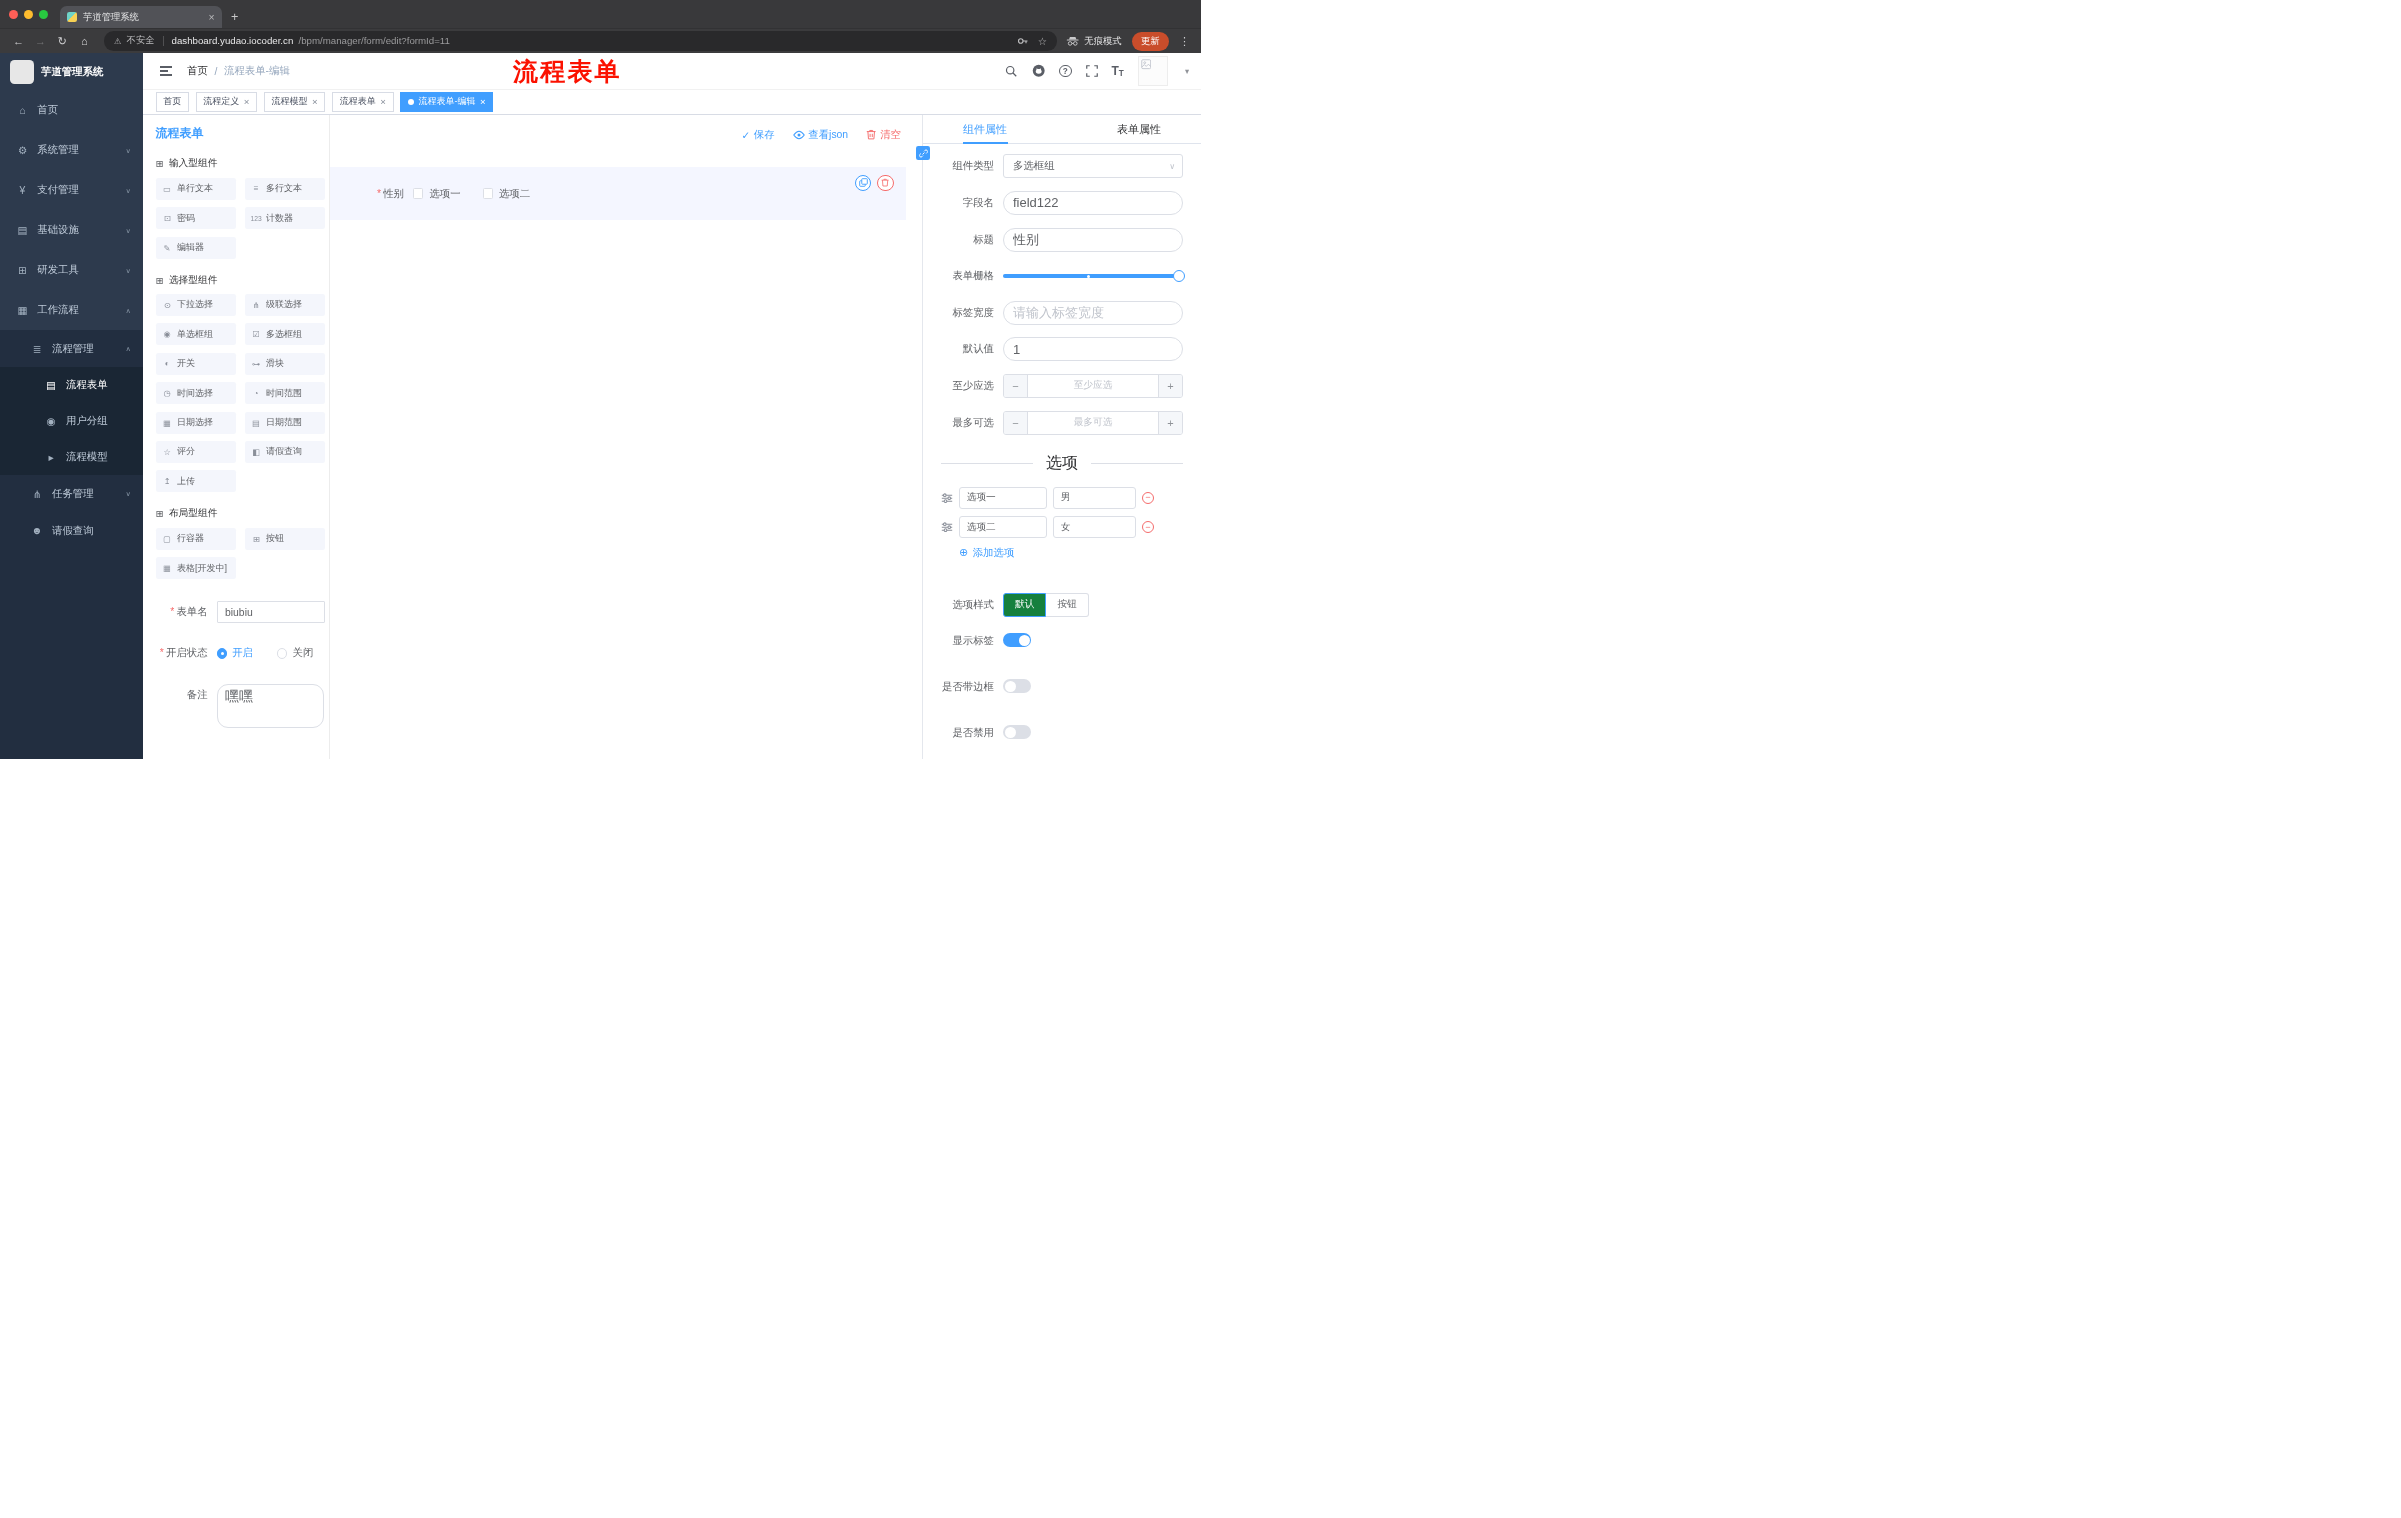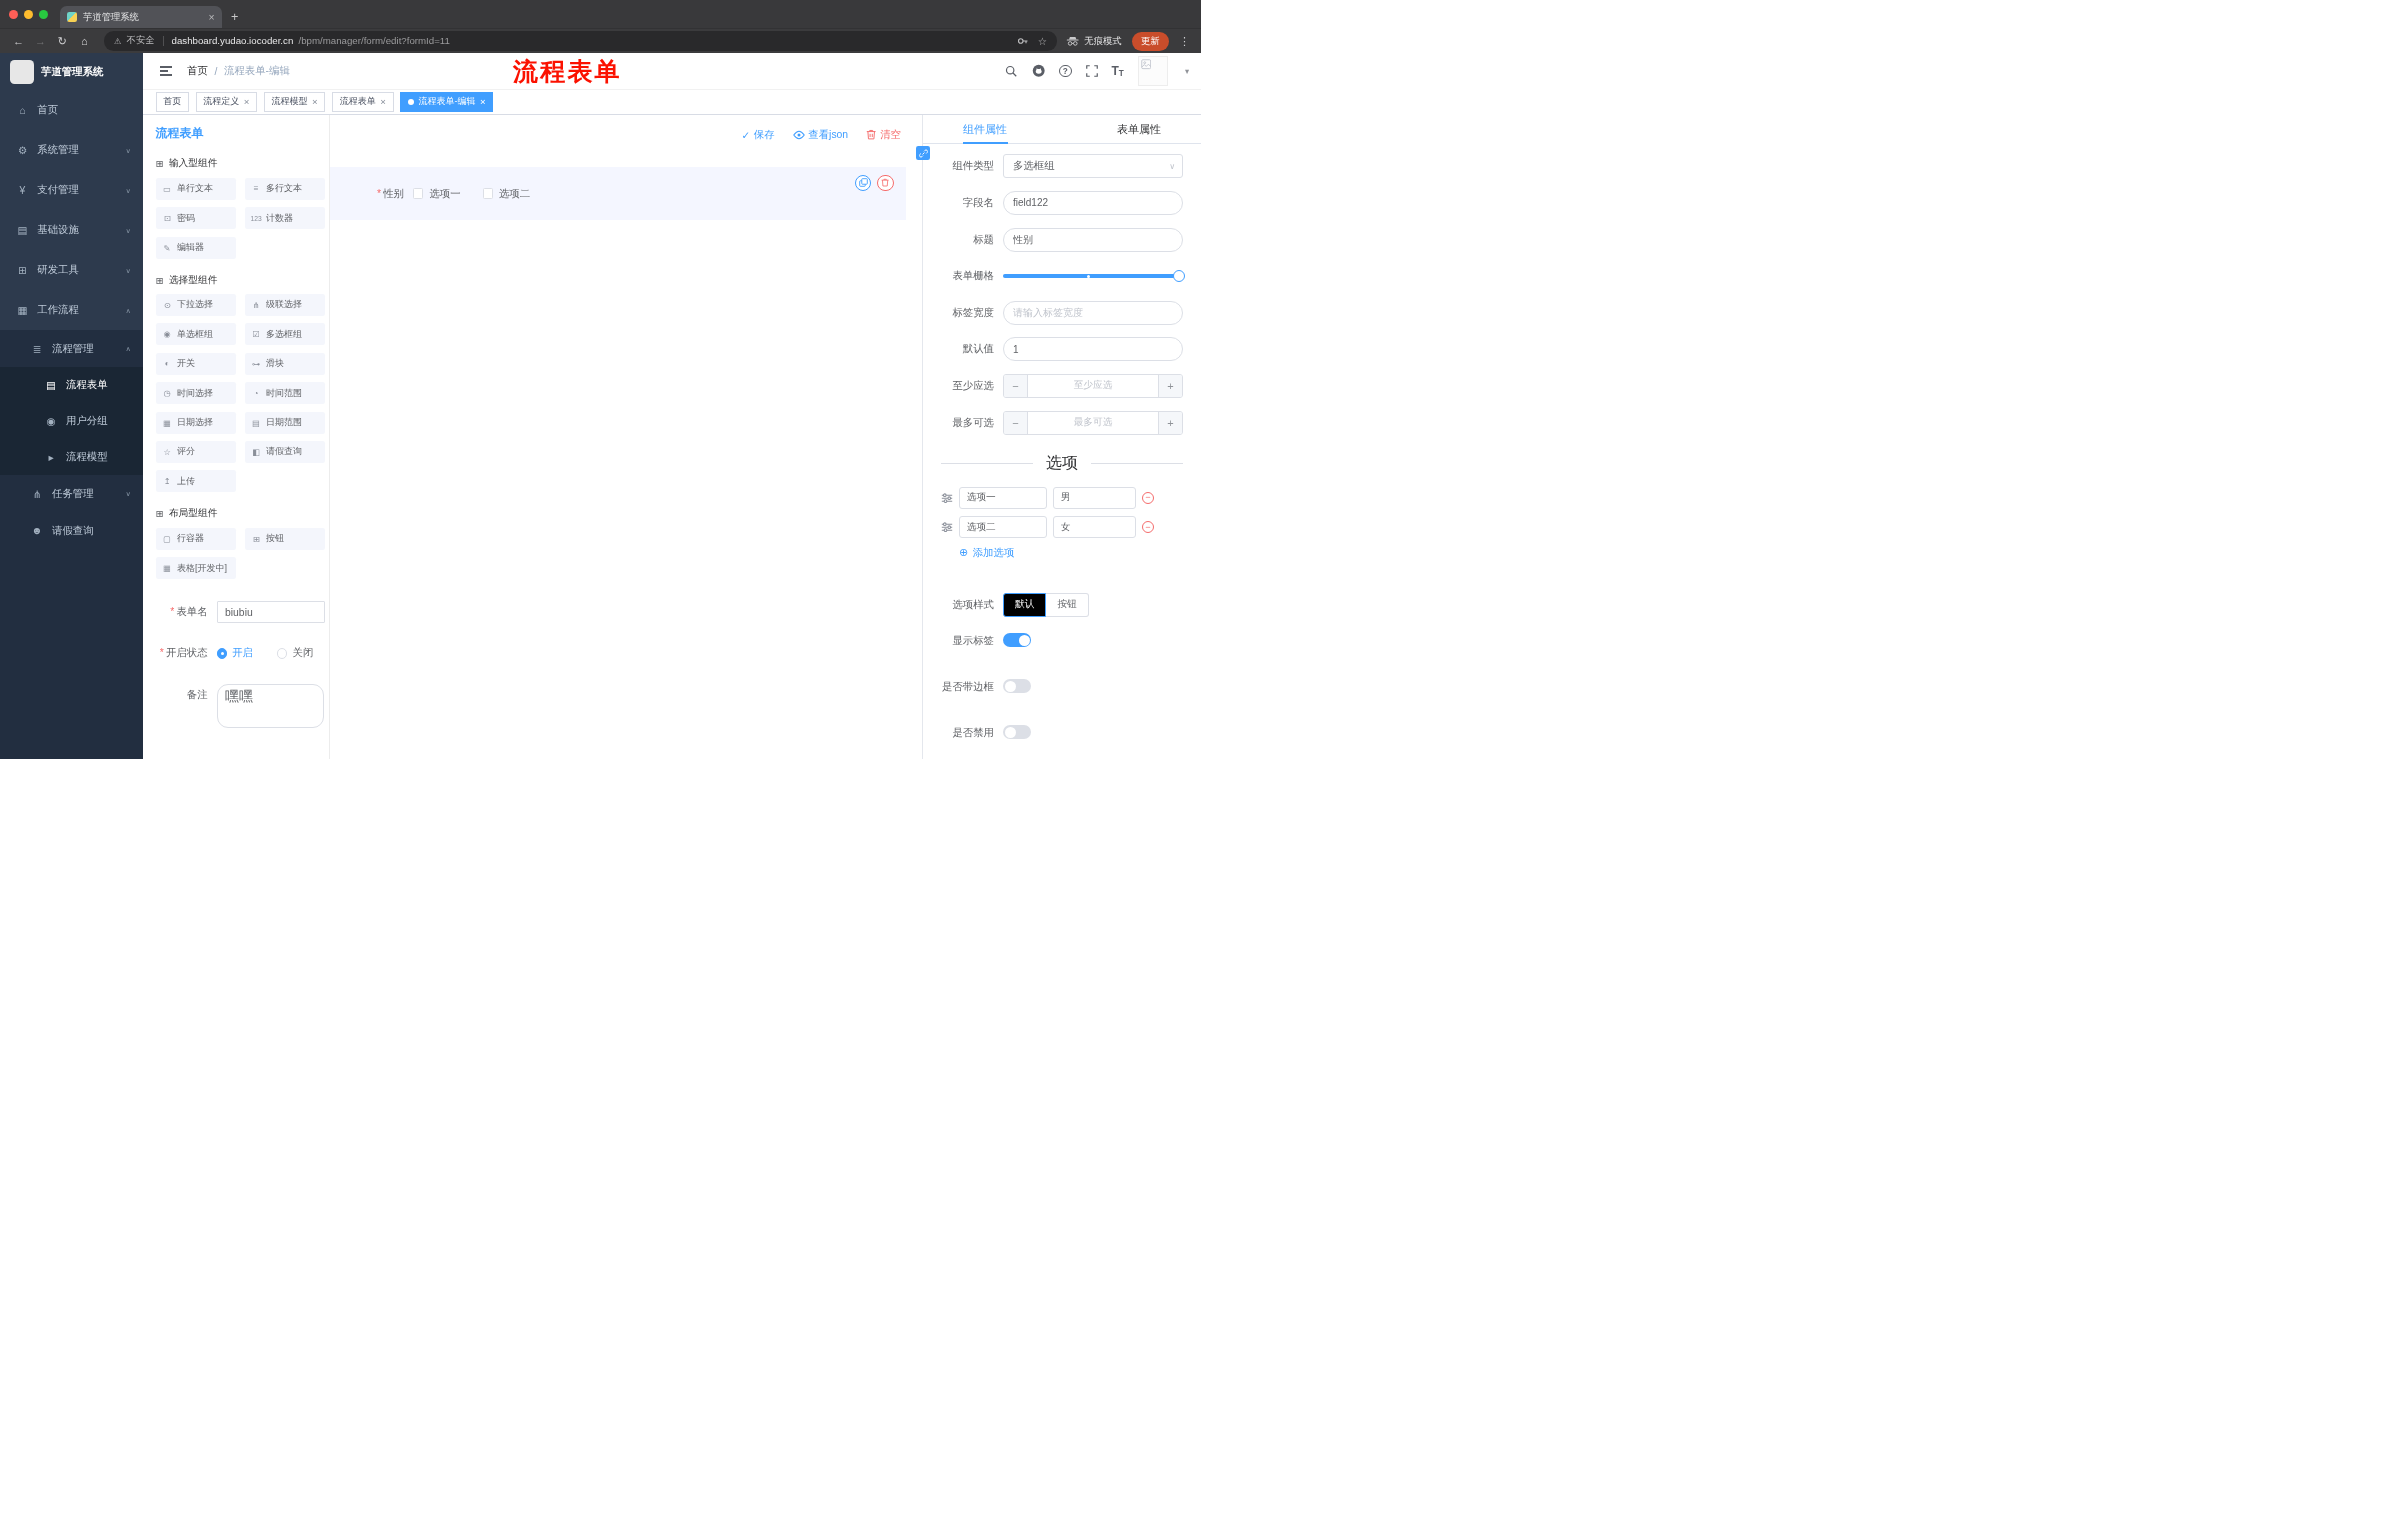--- a/index.html
+++ b/index.html
@@ -122,21 +122,21 @@
   .insp-tab { flex:1; display:flex; align-items:center; justify-content:center; font-size:11px; color:#303133; cursor:pointer; position:relative; }
   .insp-tab.active { color:#409eff; }
   .insp-tab.active::after { content:""; position:absolute; bottom:-0.7px; left:calc(50% - 22px); width:45px; height:1.5px; background:#409eff; }
   .link-badge { position:absolute; left:-6.7px; top:31px; width:14px; height:14px; border-radius:2.2px; background:#409eff; display:flex; align-items:center; justify-content:center; z-index:4; }
   .insp-body { flex:1; padding:10.4px 18px 0; overflow:hidden; }
   .irow { display:flex; align-items:center; min-height:24px; margin-bottom:12.6px; }
   .ilabel { width:53px; text-align:right; font-size:10.4px; color:#606266; margin-right:9px; flex-shrink:0; white-space:nowrap; }
   .ictl { flex:1; min-width:0; }
   .iselect { position:relative; height:24px; border:0.7px solid #dcdfe6; border-radius:3px; display:flex; align-items:center; padding:0 21px 0 9px; font-size:10.4px; color:#606266; cursor:pointer; background:#fff; }
   .sel-caret { position:absolute; right:6.7px; color:#c0c4cc; font-size:8.2px; }
-  .iinput { width:100%; height:24px; border:0.7px solid #dcdfe6; border-radius:12px; padding:0 9px; font-size:10px; color:#606266; outline:none; font-family:inherit; }
+  .iinput { width:100%; height:24px; border:0.7px solid #dcdfe6; border-radius:12px; padding:0 9px; font-size:13px; color:#606266; outline:none; font-family:inherit; }
   .slider { position:relative; height:4.5px; background:#e4e7ed; border-radius:2.2px; margin-right:4.5px; cursor:pointer; }
   .slider-fill { position:absolute; left:0; top:0; bottom:0; width:98%; background:#409eff; border-radius:2.2px; }
   .slider-stop { position:absolute; left:48%; top:0.7px; width:3px; height:3px; border-radius:50%; background:#fff; }
   .slider-handle { position:absolute; right:-6px; top:-3.7px; width:12px; height:12px; border-radius:50%; background:#fff; border:1.5px solid #409eff; cursor:grab; }
   .stepper { display:flex; height:24px; border:0.7px solid #dcdfe6; border-radius:3px; overflow:hidden; background:#fff; }
   .step-btn { width:24px; background:#f5f7fa; color:#909399; display:flex; align-items:center; justify-content:center; font-size:11px; cursor:pointer; flex-shrink:0; }
   .step-btn.minus { border-right:0.7px solid #dcdfe6; }
   .step-btn.plus { border-left:0.7px solid #dcdfe6; }
   .step-val { flex:1; display:flex; align-items:center; justify-content:center; font-size:9.7px; color:#c0c4cc; }
   .divider { display:flex; align-items:center; margin:18px 0 13.4px; font-size:16px; color:#303133; }
@@ -146,21 +146,21 @@
   .opt-input { height:22px; border:0.7px solid #dcdfe6; border-radius:3px; padding:0 6.7px; font-size:9.7px; color:#606266; outline:none; font-family:inherit; }
   .opt-label { width:88px; } .opt-value { width:83px; }
   .remove-btn { width:12px; height:12px; border-radius:50%; border:1.1px solid #f56c6c; color:#f56c6c; display:flex; align-items:center; justify-content:center; font-size:9px; line-height:1; cursor:pointer; flex-shrink:0; }
   .add-opt { display:flex; align-items:center; gap:4.5px; color:#409eff; font-size:10.4px; margin:6px 0 0 18px; cursor:pointer; }
   .add-opt .ao-ic { font-size:11px; }
   .seg-row { margin-top:33px; }
   .seg { display:flex; }
   .seg-btn { height:24px; padding:0 11px; border:0.7px solid #dcdfe6; background:#fff; color:#606266; font-size:9.7px; display:flex; align-items:center; cursor:pointer; }
   .seg-btn.first { border-radius:3px 0 0 3px; }
   .seg-btn.last { border-radius:0 3px 3px 0; border-left:0; }
-  .seg-btn.active { background:#000000; border-color:#409eff; color:#fff; }
+  .seg-btn.active { background:#15803d; border-color:#409eff; color:#fff; }
   .switch-row { margin-bottom:22px; }
   .switch { width:28px; height:14px; border-radius:7.4px; background:#dcdfe6; position:relative; cursor:pointer; }
   .switch.on { background:#409eff; }
   .switch .knob { position:absolute; top:1.5px; left:1.5px; width:11px; height:11px; border-radius:50%; background:#fff; }
   .switch.on .knob { left:auto; right:1.5px; }
 </style>
 </head>
 <body>
 
 <div class="page">

